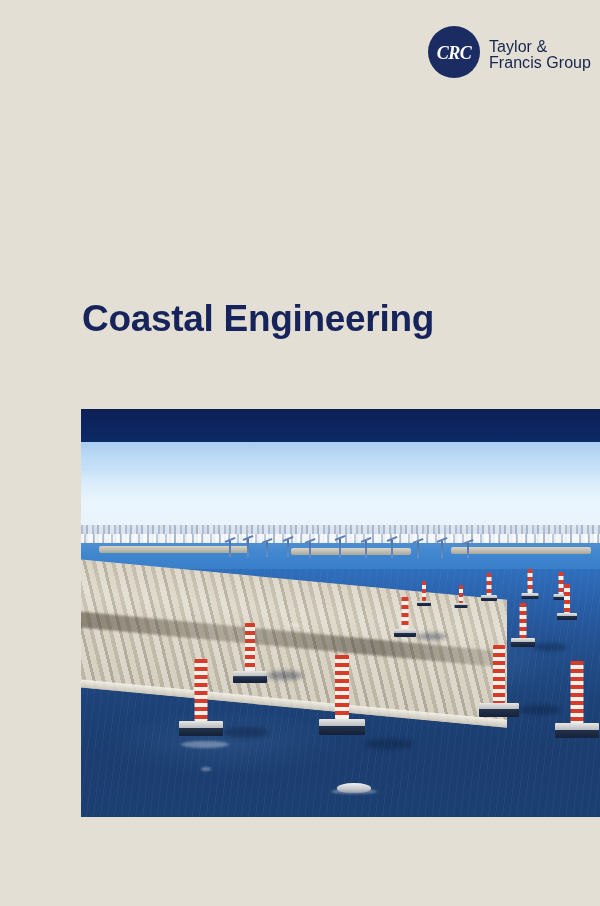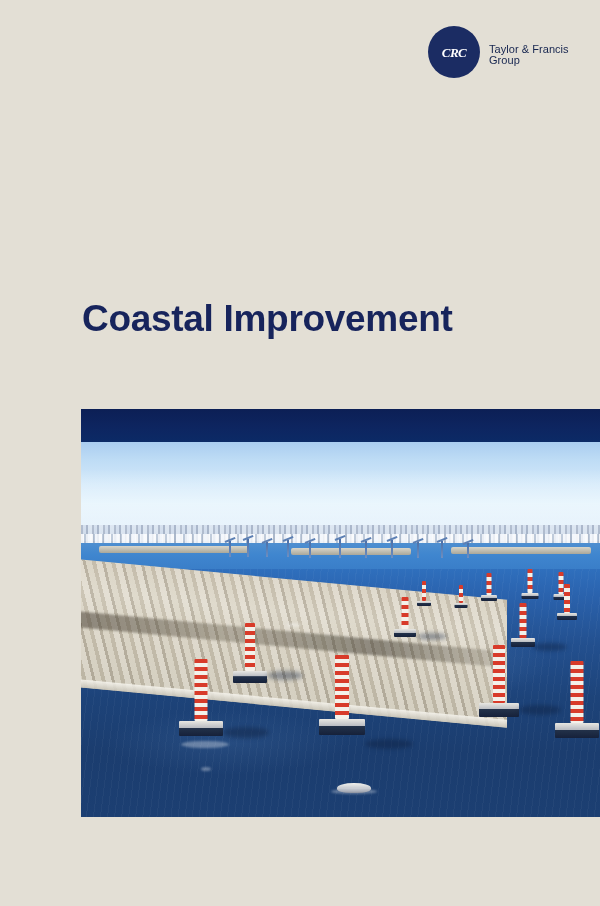--- a/index.html
+++ b/index.html
@@ -41,39 +41,39 @@
   .crc-mark-text {
     position: absolute;
     inset: 0;
     display: flex;
     align-items: center;
     justify-content: center;
     color: #ffffff;
     font-family: "Liberation Serif", serif;
     font-style: italic;
     font-weight: bold;
-    font-size: 13px;
+    font-size: 18px;
     letter-spacing: -0.5px;
     transform: translateY(1px);
   }
   .pub-words {
     display: flex;
     flex-direction: column;
     justify-content: center;
     line-height: 1;
   }
   .pub-name {
     color: #16254f;
     font-size: 23px;
     letter-spacing: 0.2px;
     font-weight: 400;
   }
   .pub-sub {
     color: #16254f;
-    font-size: 11px;
+    font-size: 16px;
     margin-top: 5px;
     letter-spacing: 0.05px;
   }
 
   
   .title {
     position: absolute;
     left: 82px;
     top: 298px;
     width: 470px;
@@ -310,21 +310,21 @@
   <div class="publisher">
     <div class="crc-mark">
       <div class="crc-mark-text">CRC</div>
     </div>
     <div class="pub-words">
       <div class="pub-sub">Taylor &amp; Francis Group</div>
     </div>
   </div>
 
   <div class="title">
-    <span class="title-line">Coastal Improvement</span>
+    <span class="title-line">Coastal Engineering</span>
   </div>
 
   <div class="photo">
     <div class="photo-inner">
 
       <div class="navy-band"></div>
 
       <div class="sky"></div>
       <div class="sky-haze"></div>
 

